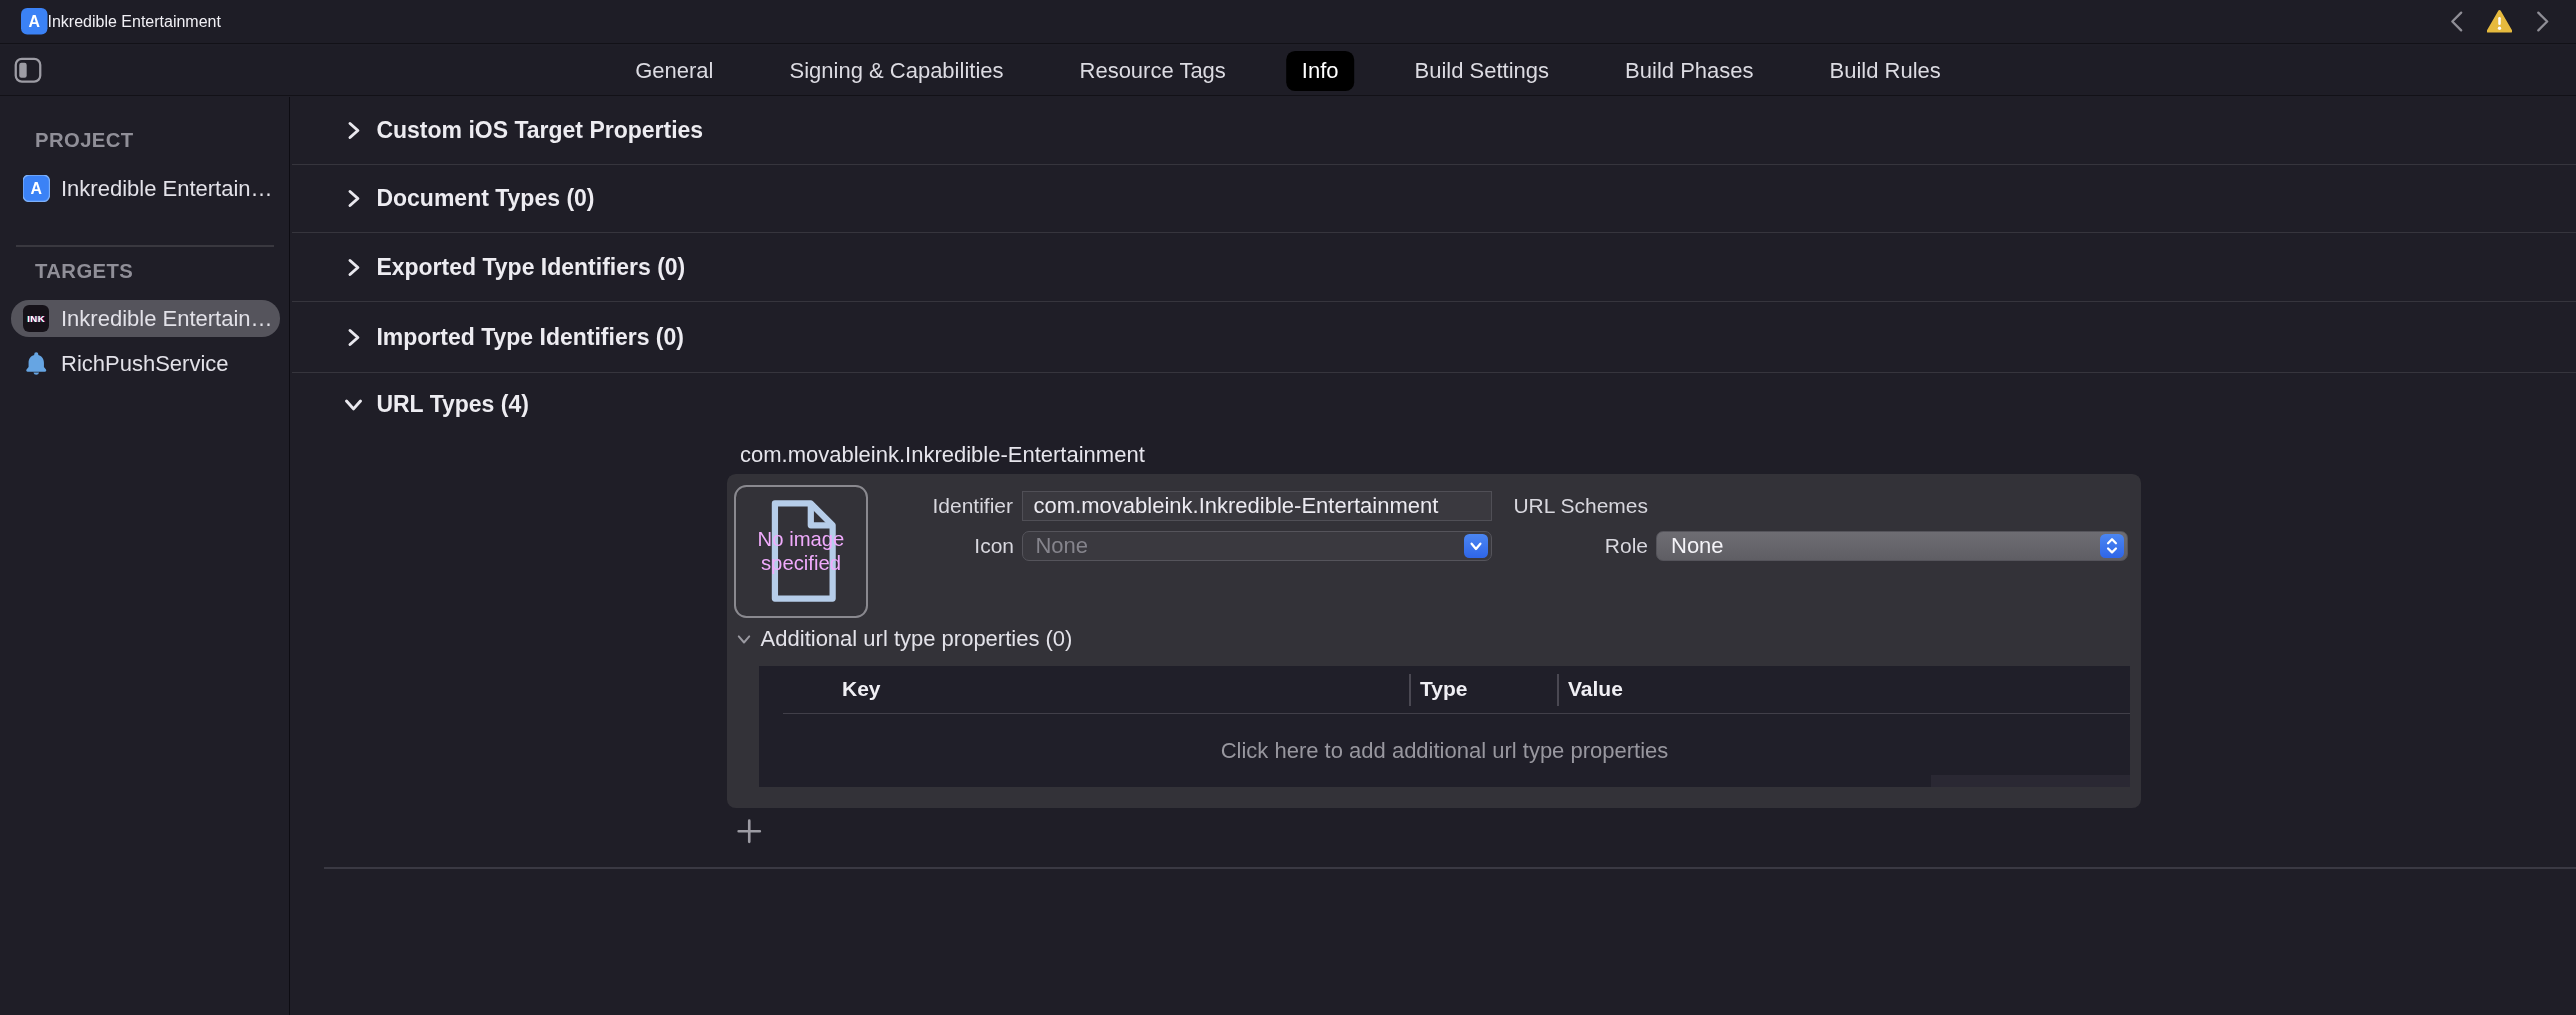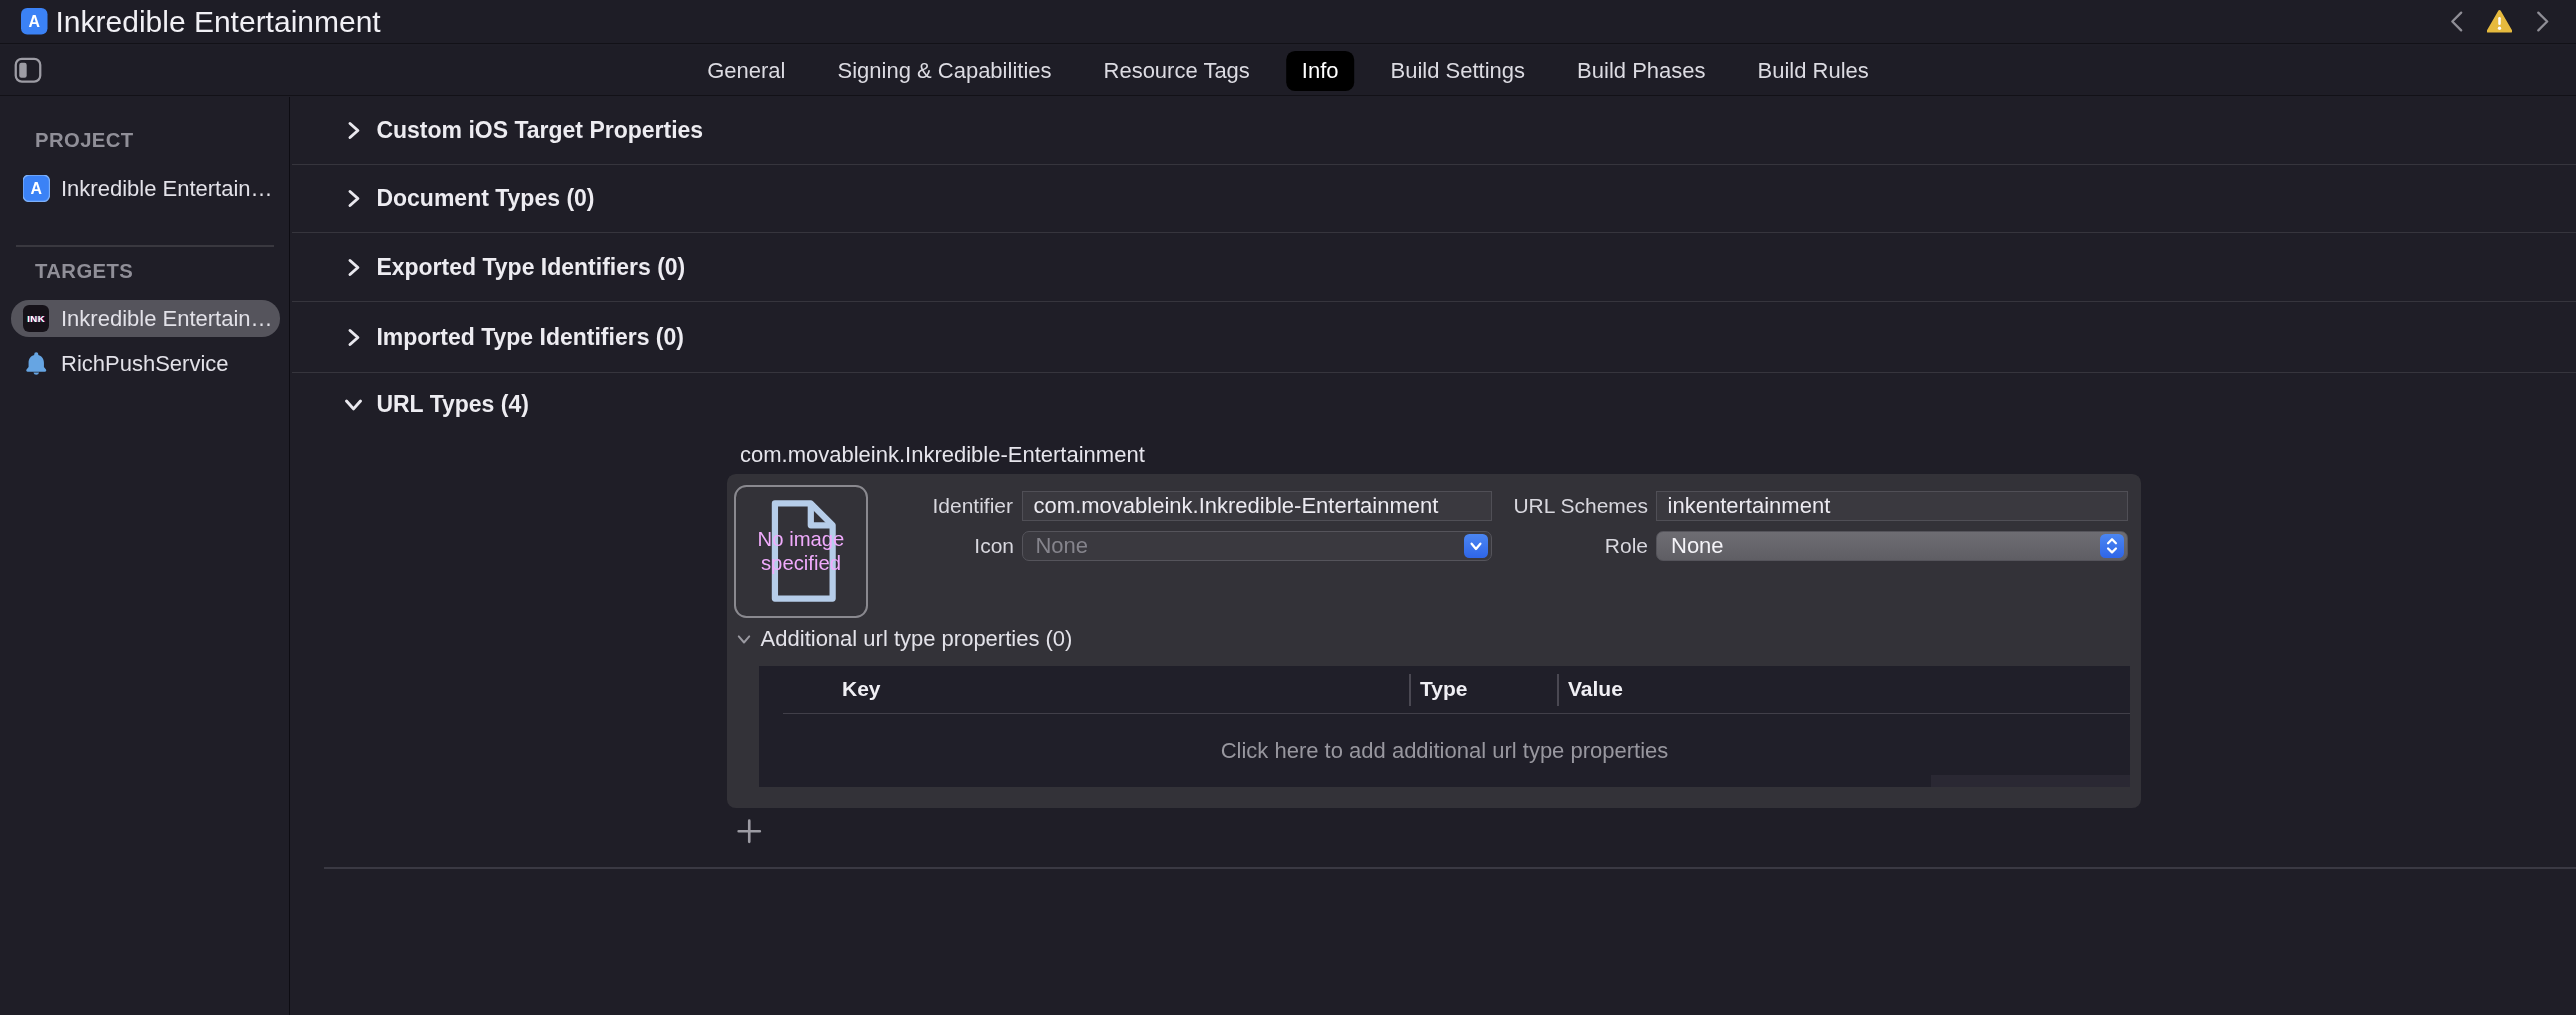--- a/index.html
+++ b/index.html
@@ -11,33 +11,33 @@
     position:relative;
     overflow:hidden;
   }
   
   .titlebar {
     position:absolute; left:0; top:0; width:2576px; height:44px;
     background:#1e1d26; border-bottom:1.8px solid #121117;
     display:flex; align-items:center; padding:0 14px 0 21px;
   }
   .app-icon { width:26.5px; height:26.5px; flex:0 0 auto; }
-  .window-title { margin-left:8px; font-size:30px; color:#f1f0f5; }
+  .window-title { margin-left:0; font-size:16px; color:#f1f0f5; }
   .titlebar-right { margin-left:auto; display:flex; align-items:center; gap:17.7px; padding-right:7px; }
   .navbtn { width:25px; height:25px; display:flex; align-items:center; justify-content:center; }
 
   
   .toolbar {
     position:absolute; left:0; top:46px; width:2576px; height:50px;
     background:#1e1d26; border-bottom:1.8px solid #121117;
     display:flex; align-items:center;
   }
   .sidebar-toggle { position:absolute; left:14px; top:10.6px; width:28px; height:26.5px; }
   .tabs { position:absolute; left:50%; top:0; height:50px; transform:translateX(-50%);
-          display:flex; align-items:center; gap:20px; }
+          display:flex; align-items:center; gap:44px; }
   .tab { font-size:22px; color:#dcdbe2; padding:7px 16px; border-radius:8.8px; white-space:nowrap; }
   .tab.selected { background:#000000; color:#ffffff;padding-left:16px; }
 
   
   .sidebar {
     position:absolute; left:0; top:97px; width:290px; height:918px;
     background:#1f1e27; border-right:1.8px solid #0d0c12;
   }
   .side-header { position:absolute; left:35px; font-size:20.3px; font-weight:700;
                  color:#908f98; letter-spacing:0.4px; }
@@ -240,21 +240,20 @@
       <path d="M14 8 h46 l28 28 v94 h-74 z" stroke="#b6cde9" stroke-width="8" fill="none" stroke-linejoin="round"></path>
       <path d="M60 8 v28 h28" stroke="#b6cde9" stroke-width="8" fill="none" stroke-linejoin="round"></path>
     </svg>
     <div class="well-text">No image specified</div>
   </div>
 
   <div class="fld-label" style="left:106px; top:17px; width:180px;">Identifier</div>
   <input class="text-field" style="left: 295px; top: 17px; width: 470px;" type="text" value="com.movableink.Inkredible-Entertainment">
 
   <div class="fld-label" style="left:752px; top:17px; width:169px;">URL Schemes</div>
-  <input class="text-field" style="left: 929px; top: 17px; width: 472px;" type="text" value="inkentertainment">
 
   <div class="fld-label" style="left:177px; top:57px; width:110px;">Icon</div>
   <div class="combo" style="left:295px; top:57px; width:470px;">
     <span class="val">None</span>
     <div class="bluebtn">
       <svg width="14" height="10.6" viewBox="0 0 16 12">
         <path d="M3 3 L8 9 L13 3" stroke="#ffffff" stroke-width="2.6" fill="none" stroke-linecap="round" stroke-linejoin="round"></path>
       </svg>
     </div>
   </div>

